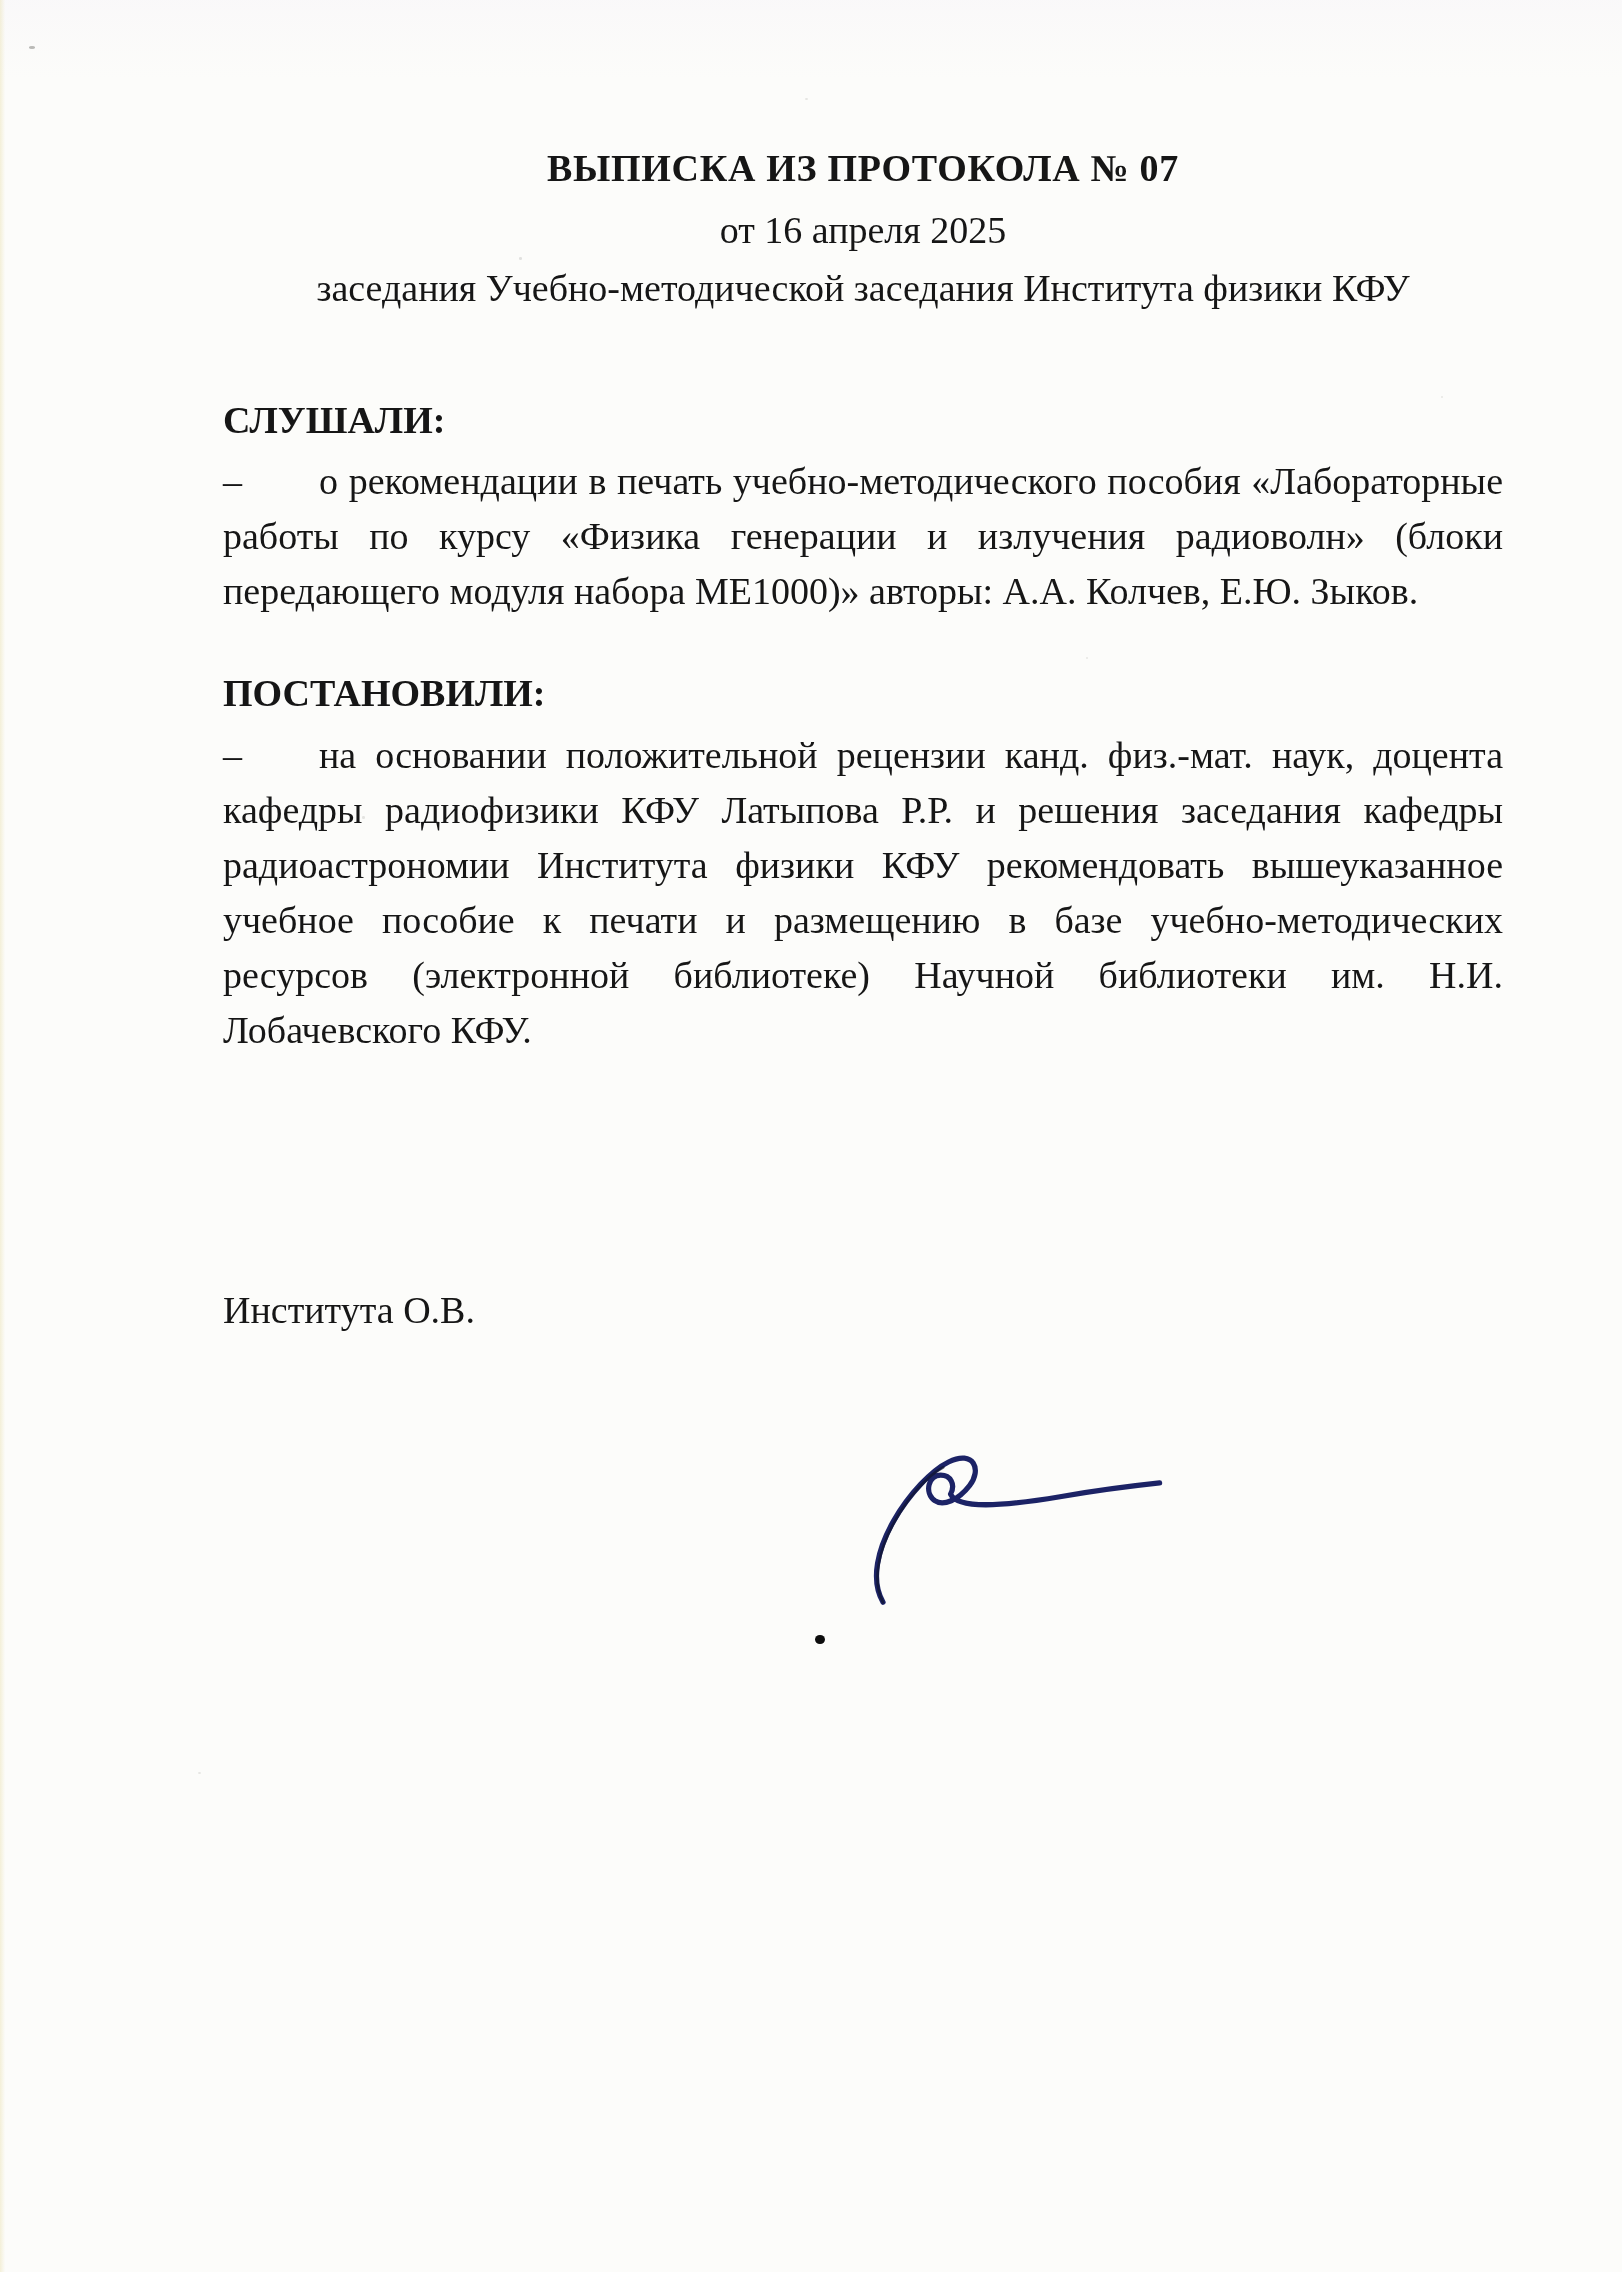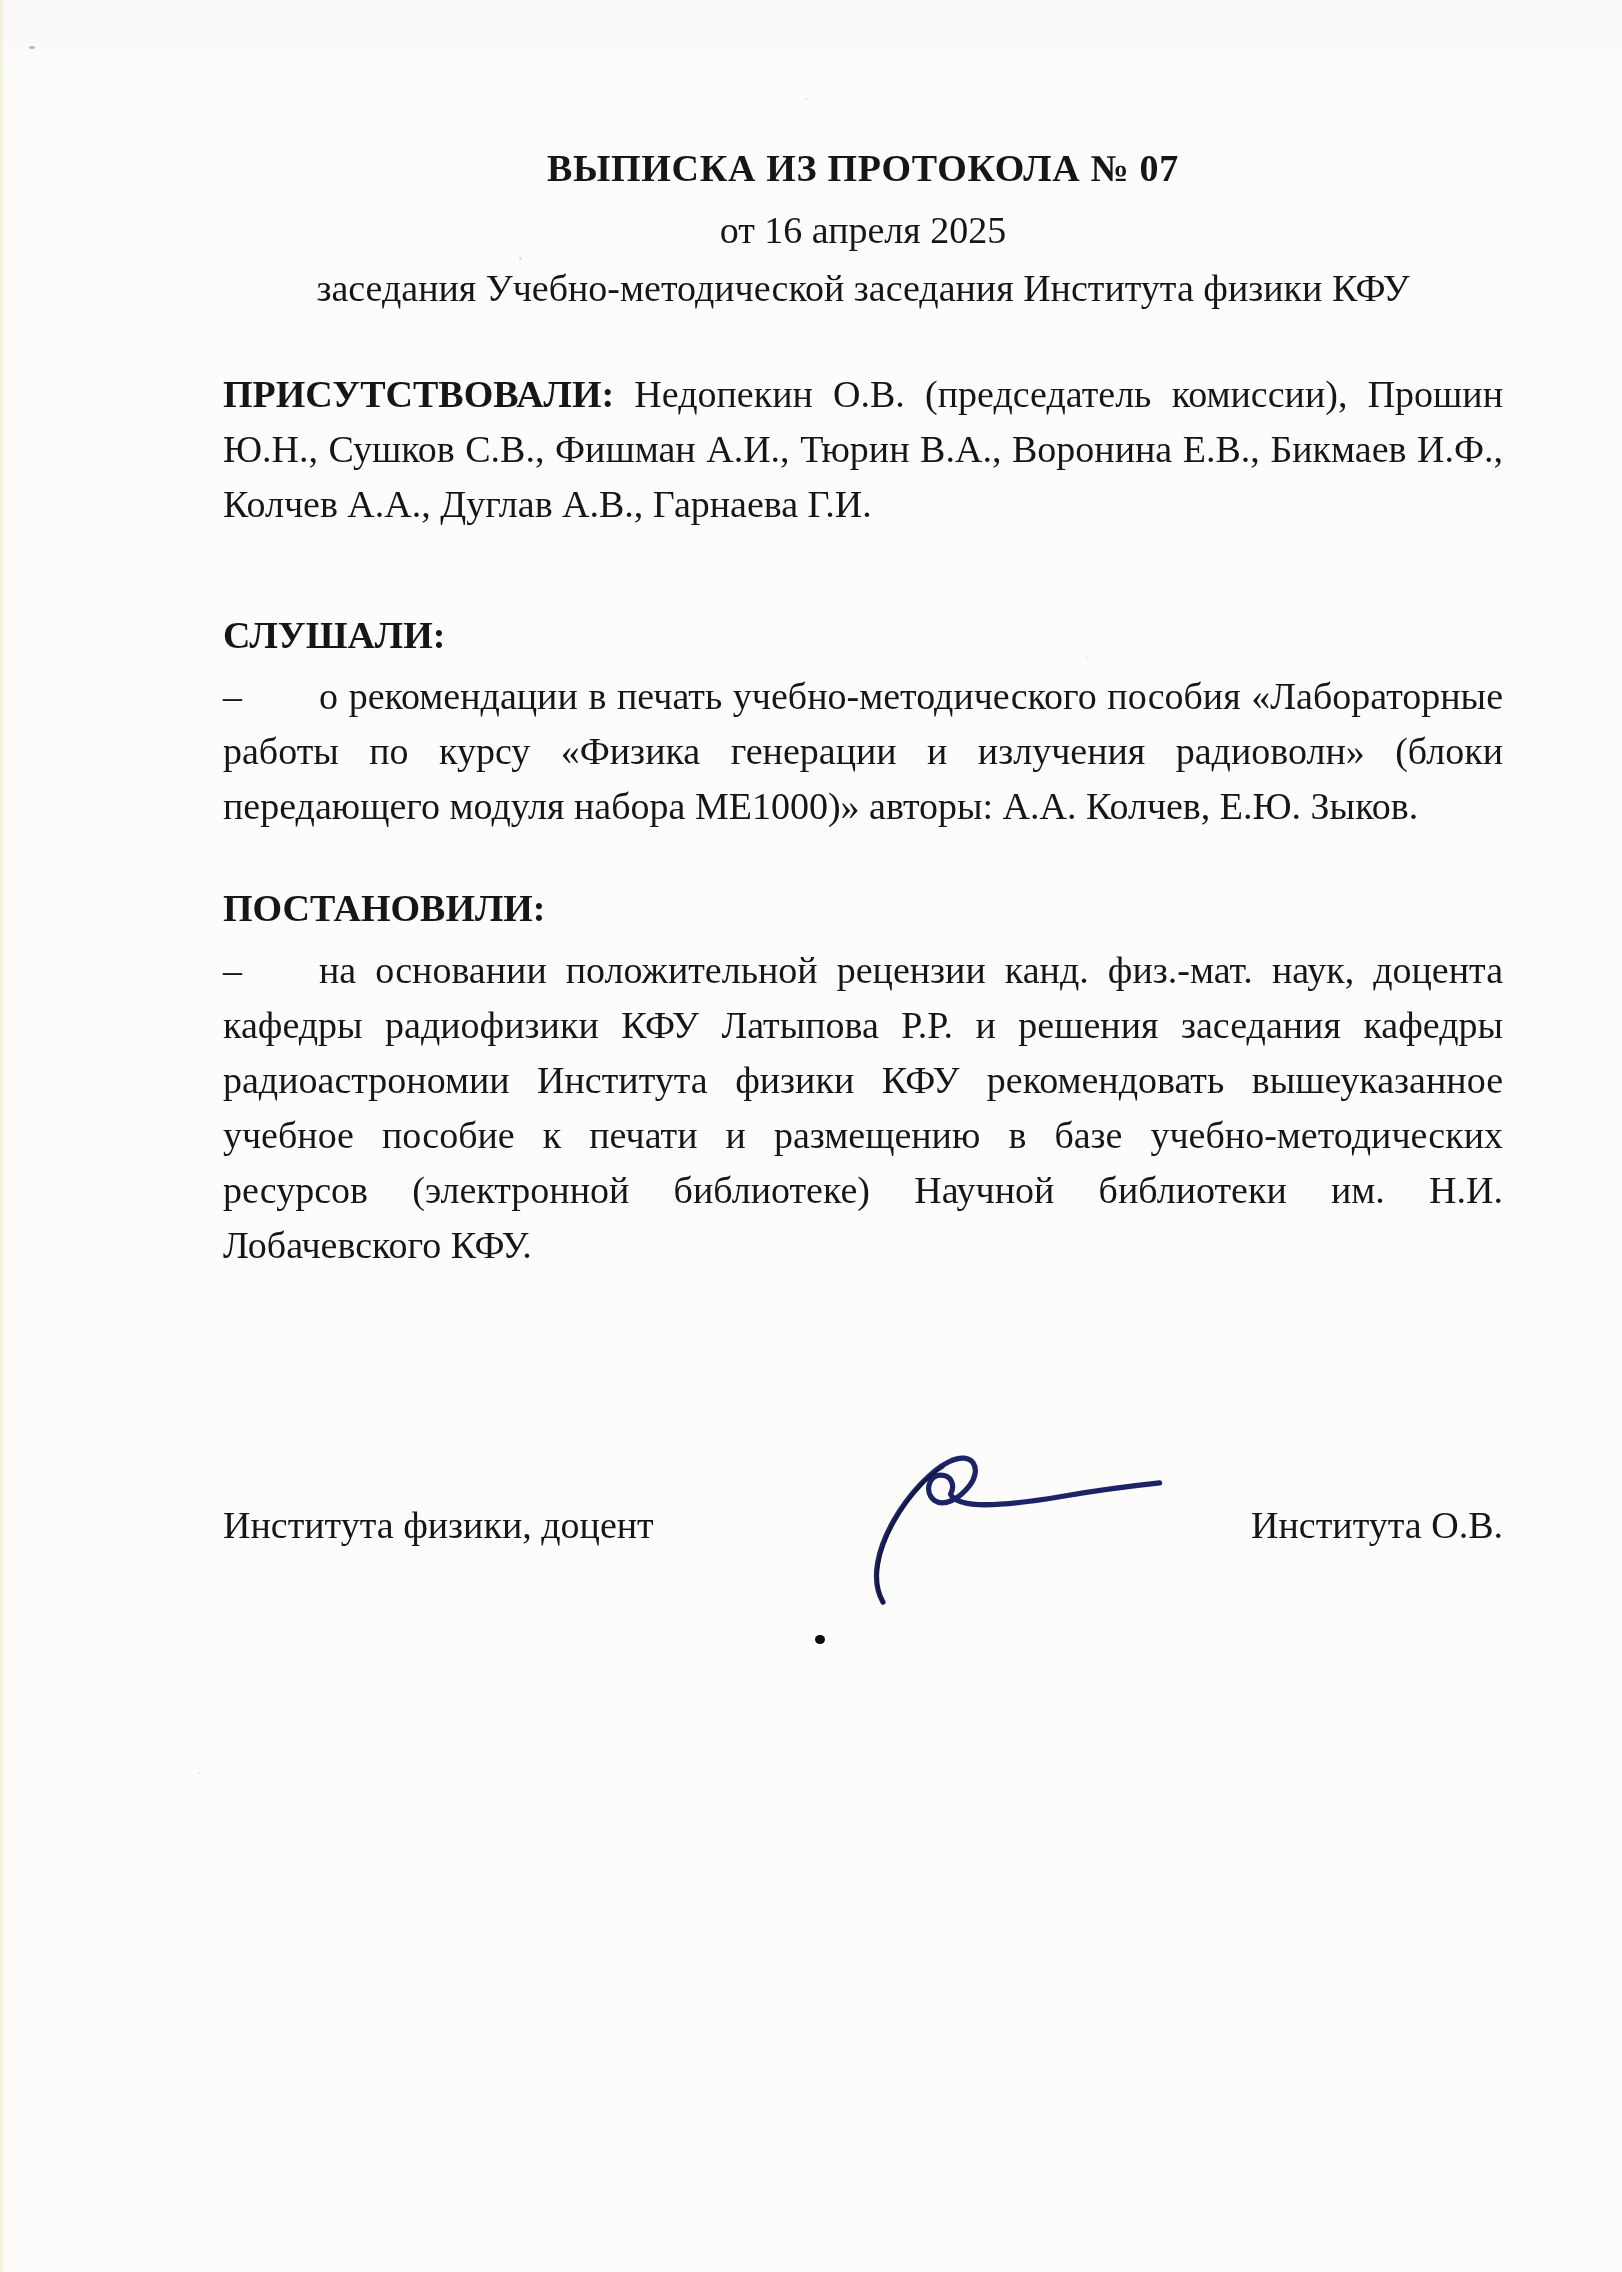--- a/index.html
+++ b/index.html
@@ -60,40 +60,35 @@
 <body>
 
 <div class="page">
 
   <div class="doc">
 
     <div class="title-line t-bold" id="title-main">ВЫПИСКА ИЗ ПРОТОКОЛА № 07</div>
     <div class="title-line" id="title-date">от 16 апреля 2025</div>
     <div class="title-line" id="title-sub">заседания Учебно-методической заседания Института физики КФУ</div>
 
-    <p class="para" id="attendees">
-      <span class="b">ПРИСУТСТВОВАЛИ:</span>
-      <span>Недопекин О.В. (председатель комиссии), Прошин Ю.Н., Сушков С.В., Фишман А.И., Тюрин В.А., Воронина Е.В., Бикмаев И.Ф., Колчев А.А., Дуглав А.В., Гарнаева Г.И.</span>
-    </p>
 
     <h2 class="section-h" id="heard-h">
       <span class="b">СЛУШАЛИ</span><span>:</span>
     </h2>
     <p class="para item" id="heard-item">
       <span>–</span><span class="tab"></span><span>о рекомендации в печать учебно-методического пособия «Лабораторные работы по курсу «Физика генерации и излучения радиоволн» (блоки передающего модуля набора МЕ1000)» авторы: А.А. Колчев, Е.Ю. Зыков.</span>
     </p>
 
     <h2 class="section-h b" id="resolved-h">ПОСТАНОВИЛИ:</h2>
     <p class="para item" id="resolved-item">
       <span>–</span><span class="tab"></span><span>на основании положительной рецензии канд. физ.-мат. наук, доцента кафедры радиофизики КФУ Латыпова Р.Р. и решения заседания кафедры радиоастрономии Института физики КФУ рекомендовать вышеуказанное учебное пособие к печати и размещению в базе учебно-методических ресурсов (электронной библиотеке) Научной библиотеки им. Н.И. Лобачевского КФУ.</span>
     </p>
 
     <div class="sig-block">
       <div class="sig-row">
-        <span>Института физики, доцент</span>
         <span>Института О.В.</span>
       </div>
     </div>
 
   </div>
 
   <svg class="signature-svg" viewBox="0 0 505 245">
     <path d="M58,232 C18,162 108,42 158,18 C197,-1 209,30 190,54 C173,76 150,86 137,77 C120,64 128,38 146,38 C161,38 169,52 161,67 C172,90 238,86 328,71 C398,59 452,53 480,50" fill="none" stroke="#1c2366" stroke-width="8" stroke-linecap="round" stroke-linejoin="round"></path>
     <path d="M58,232 C24,168 100,52 150,26" fill="none" stroke="#10142e" stroke-width="4" stroke-linecap="round" opacity="0.7"></path>
   </svg>

